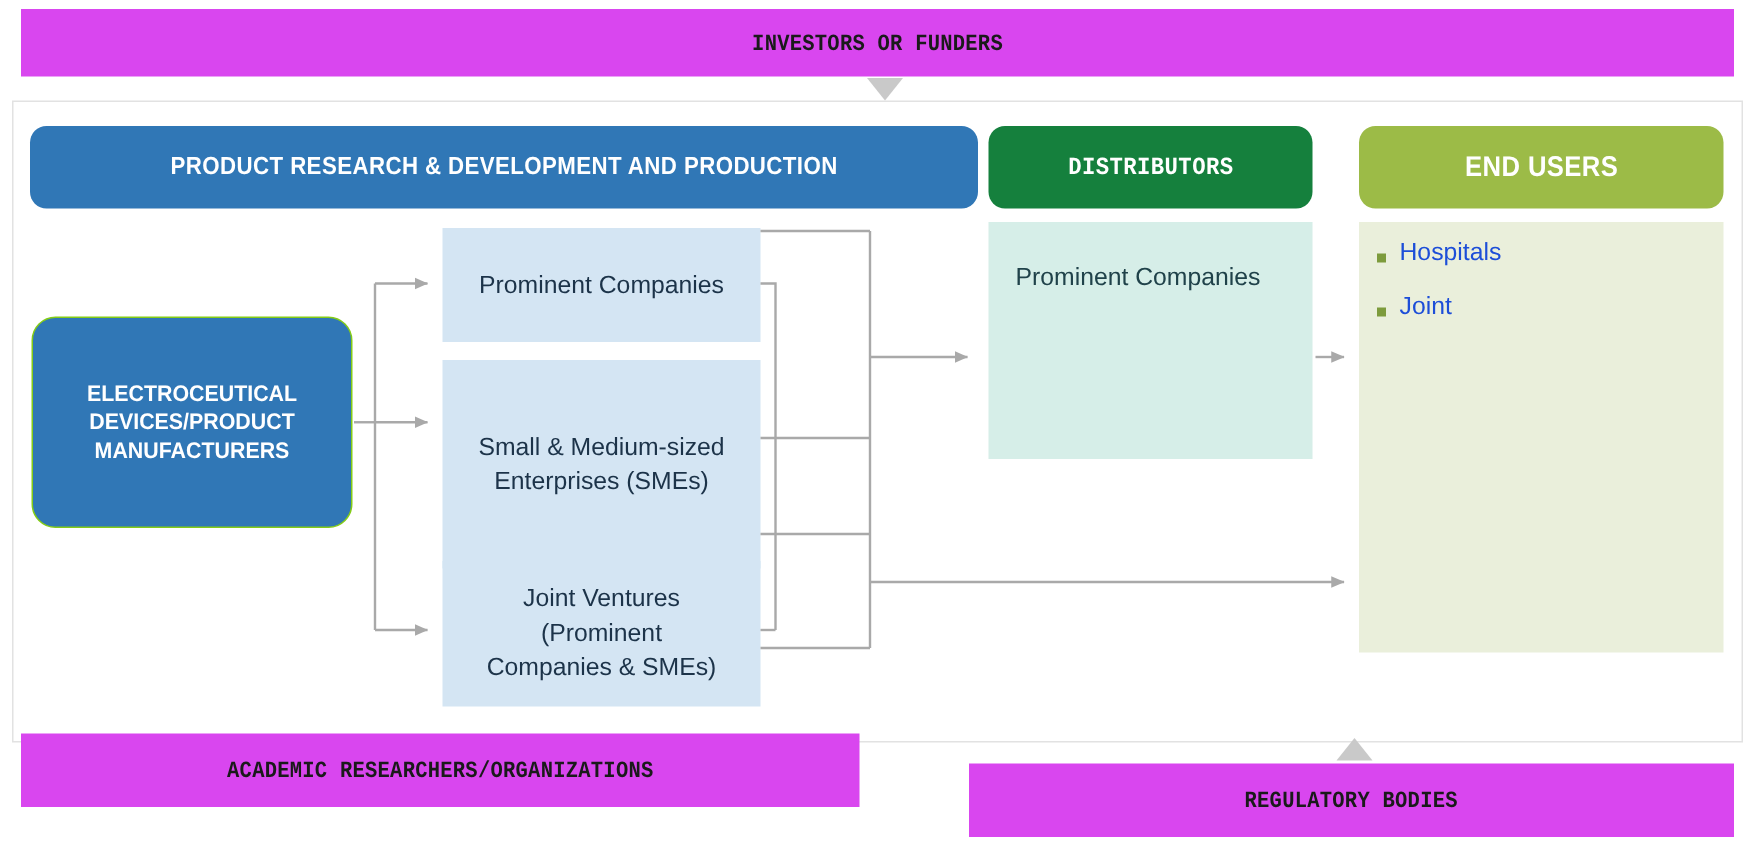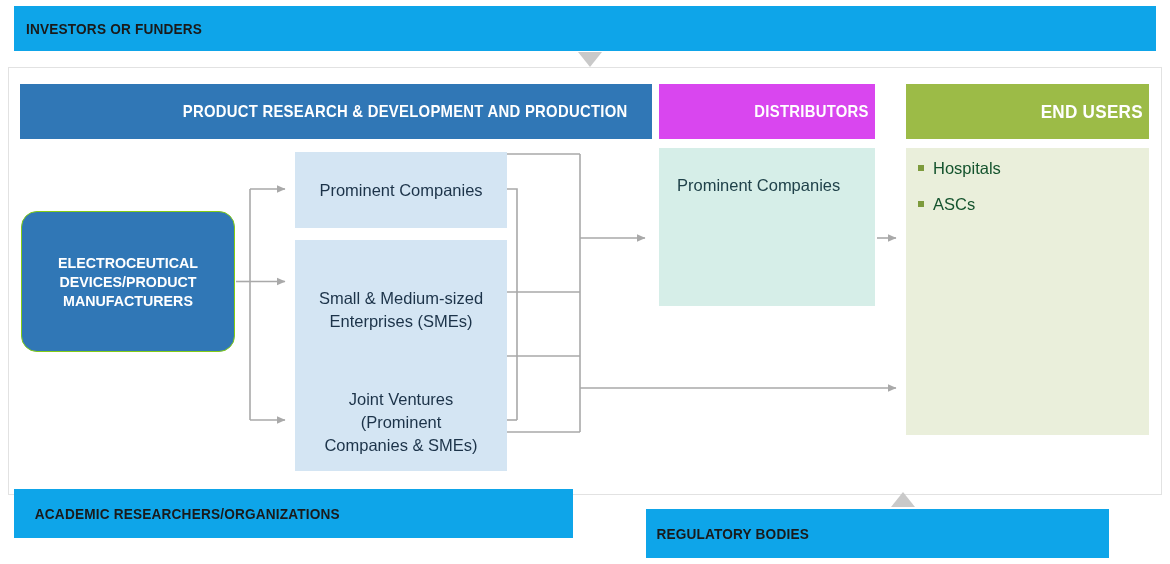--- a/index.html
+++ b/index.html
@@ -15,24 +15,26 @@
     position: relative;
     width: 1170px;
     height: 564px;
     background: #ffffff;
     overflow: hidden;
   }
 
   
   .band {
     position: absolute;
-    background: #0ea5e9;
-    display: flex;
-    align-items: center;
-    box-sizing: border-box;
+    background: #d946ef;
+    display: flex;
+    align-items: center;
+    justify-content: center;
+    box-sizing: border-box;
+    font-family: Liberation Mono, monospace;
   }
   .band-label {
     font-size: 15.5px;
     font-weight: bold;
     color: #1a1a1a;
     letter-spacing: 0.2px;
     text-align: center;
     transform: scaleX(0.88);
   }
 
@@ -46,29 +48,30 @@
     border: 1px solid #e2e2e2;
     background: #ffffff;
     box-sizing: border-box;
   }
 
   
   .col-head {
     position: absolute;
     display: flex;
     align-items: center;
-    justify-content: flex-end;
+    justify-content: center;
     box-sizing: border-box;
     color: #ffffff;
     font-weight: bold;
     letter-spacing: 0.3px;
     text-align: center;
+    border-radius: 11px;
   }
   .col-head-rd   { background: #3077b6; }
-  .col-head-dist { background: #d946ef; }
+  .col-head-dist { background: #15803d; font-family: Liberation Mono, monospace; }
   .col-head-end  { background: #9cbb47; }
   .col-head .ttl { transform: scaleX(0.9); display:block; }
 
   
   .panel {
     position: absolute;
     box-sizing: border-box;
   }
   .panel-dist { background: #d6eee8; }
   .panel-end  { background: #eaefdb; }
@@ -121,24 +124,24 @@
 
   
   .eu-list {
     position: absolute;
     left: 918px;
     top: 158px;
     width: 200px;
   }
   .eu-item {
     display: flex;
-    align-items: flex-start;
+    align-items: center;
     margin-bottom: 16px;
     font-size: 16.5px;
-    color: #14532d;
+    color: #1d4ed8;
     line-height: 20px;
   }
   .eu-bullet {
     width: 6px;
     height: 6px;
     background: #7d9b3c;
     margin-right: 9px;
     margin-top: 7px;
     flex: 0 0 auto;
   }
@@ -182,21 +185,21 @@
 
   <div class="panel panel-end" style="left:906px; top:148px; width:243px; height:287px;"></div>
 
   <div class="eu-list">
     <div class="eu-item">
       <span class="eu-bullet"></span>
       <span>Hospitals</span>
     </div>
     <div class="eu-item">
       <span class="eu-bullet"></span>
-      <span>ASCs</span>
+      <span>Joint</span>
     </div>
   </div>
 
   <div id="mfg">
     <span class="txt">ELECTROCEUTICAL DEVICES/PRODUCT MANUFACTURERS</span>
   </div>
 
   <div class="lbox" style="left:295px; top:152px; width:212px; height:76px;">
     <span>Prominent Companies</span>
   </div>
@@ -249,17 +252,17 @@
 
     <path d="M307,507 L331,507 L319,492 z" fill="#c9c9c9"></path>
 
     <path d="M891,507 L915,507 L903,492 z" fill="#c9c9c9"></path>
   </svg>
 
   <div class="band" style="left:14px; top:489px; width:559px; height:49px;">
     <span class="band-label">ACADEMIC RESEARCHERS/ORGANIZATIONS</span>
   </div>
 
-  <div class="band" style="left:646px; top:509px; width:463px; height:49px;">
+  <div class="band" style="left:646px; top:509px; width:510px; height:49px;">
     <span class="band-label">REGULATORY BODIES</span>
   </div>
 
 </div>
 
 </body></html>

